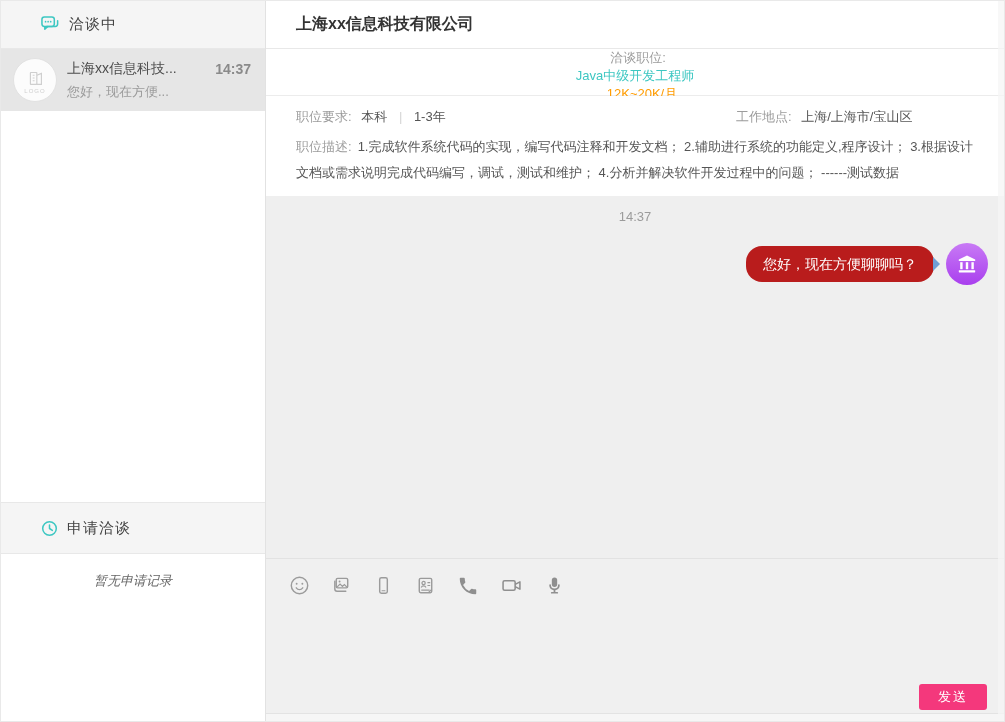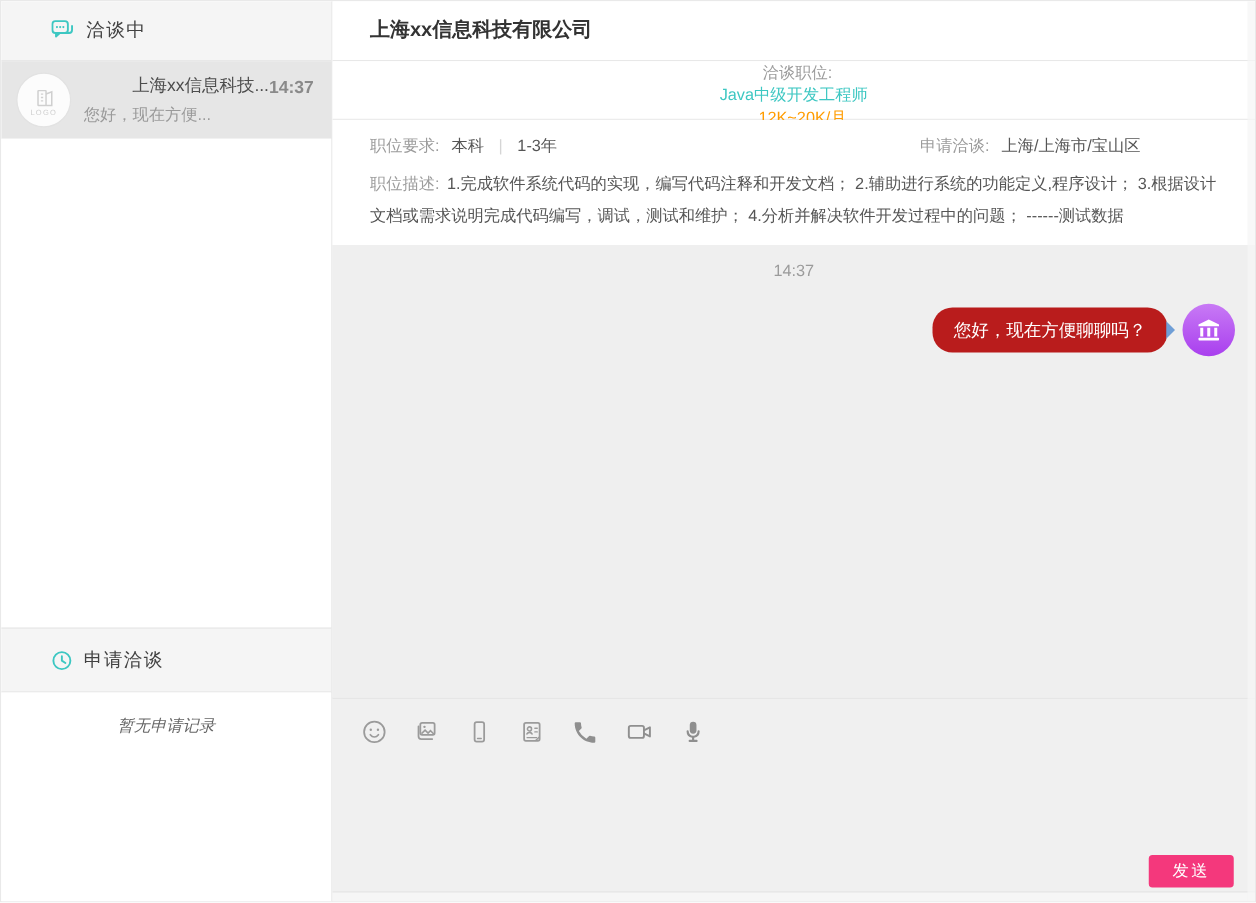--- a/index.html
+++ b/index.html
@@ -9,21 +9,21 @@
 
   
   .sidebar { width:265px; min-width:265px; height:100%; background:#fff; border-right:1px solid #e2e2e2; display:flex; flex-direction:column; }
   .section-header { height:48px; background:#f5f5f5; border-bottom:1px solid #e8e8e8; display:flex; align-items:center; padding-left:40px; gap:9px; }
   .section-header span { font-size:15px; color:#424242; font-weight:500; letter-spacing:1px; }
   .apply-header { height:52px; border-top:1px solid #e8e8e8; }
   .conv-item { height:62px; background:#e6e6e6; display:flex; align-items:center; padding:0 14px 0 12px; cursor:pointer; }
   .avatar { width:44px; height:44px; min-width:44px; border-radius:50%; background:#fcfcfc; border:1px solid #e2e2e2; display:flex; flex-direction:column; align-items:center; justify-content:center; overflow:hidden; }
   .avatar .logo-text { font-size:6px; color:#cfcfcf; letter-spacing:1px; margin-top:-1px; }
   .conv-body { flex:1; margin-left:10px; overflow:hidden; }
-  .conv-top { display:flex; justify-content:flex-end; align-items:center; }
+  .conv-top { display:flex; justify-content:space-between; align-items:center; }
   .conv-title { font-size:14px; color:#4d4d4d; white-space:nowrap; overflow:hidden; }
   .conv-time { font-size:14px; color:#8a8a8a; font-weight:600; }
   .conv-preview { font-size:13px; color:#9a9a9a; margin-top:5px; white-space:nowrap; overflow:hidden; }
   .sidebar-spacer { flex:1; background:#fff; }
   .empty-area { height:167px; background:#fff;font-style:italic; }
   .empty-text { text-align:center; padding-top:18px; font-size:13px; color:#666; }
 
   
   .main { flex:1; display:flex; flex-direction:column; min-width:0; position:relative; }
   .main-header { height:48px; background:#fff; border-bottom:1px solid #e8e8e8; display:flex; align-items:center; padding-left:30px; }
@@ -138,21 +138,21 @@
 
     <div class="job-info">
       <div class="job-row">
         <div class="req-group">
           <span class="lbl">职位要求:</span>
           <span class="val" style="margin-left:6px">本科</span>
           <span class="sep">|</span>
           <span class="val">1-3年</span>
         </div>
         <div class="loc-group">
-          <span class="lbl">申请洽谈:</span>
+          <span class="lbl">工作地点:</span>
           <span class="val" style="margin-left:6px">上海/上海市/宝山区</span>
         </div>
       </div>
       <div class="job-desc">
         <span class="lbl">职位描述:</span><span>1.完成软件系统代码的实现，编写代码注释和开发文档； 2.辅助进行系统的功能定义,程序设计； 3.根据设计文档或需求说明完成代码编写，调试，测试和维护； 4.分析并解决软件开发过程中的问题； ------测试数据</span>
       </div>
     </div>
 
     <div class="chat-area">
       <div class="chat-timestamp">14:37</div>

